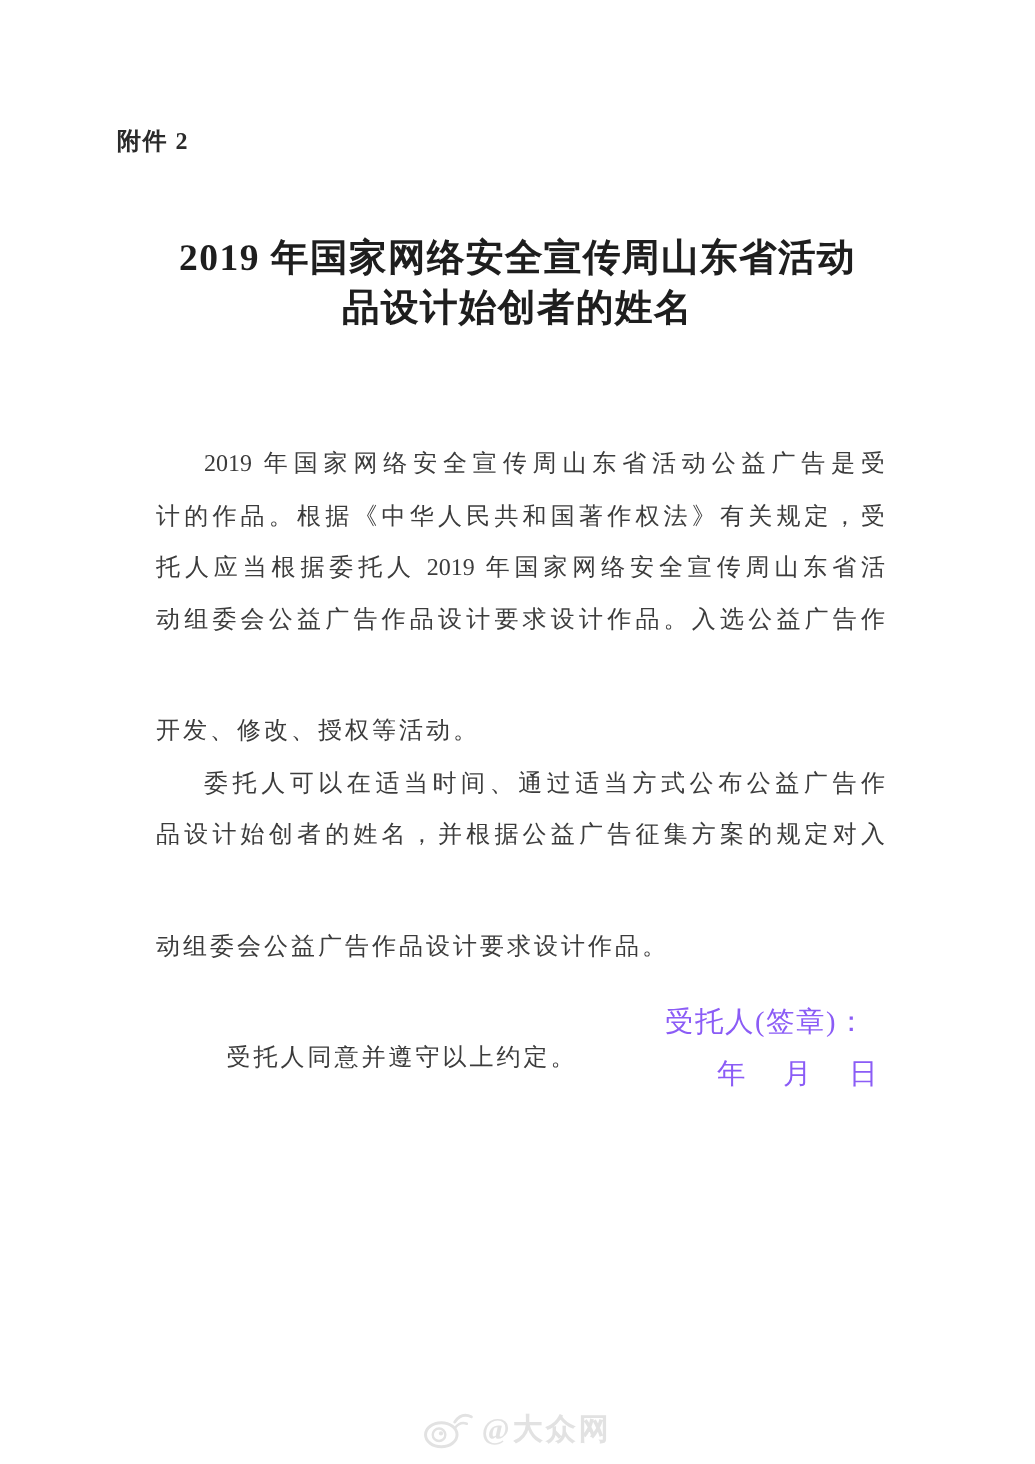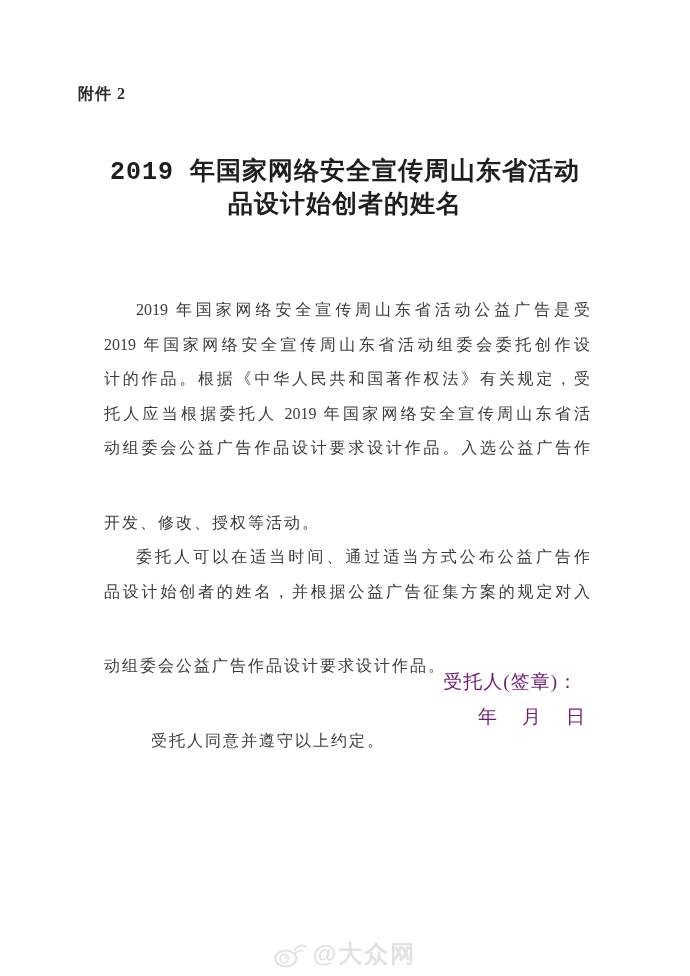--- a/index.html
+++ b/index.html
@@ -27,21 +27,21 @@
     letter-spacing: 1px;
   }
 
   
   .doc-title {
     position: absolute;
     left: 0;
     top: 156px;
     width: 690px;
     text-align: center;
-    font-family: Liberation Mono, monospace;
+    font-family: Liberation Serif, serif;
     font-weight: 700;
     font-size: 25px;
     line-height: 33px;
     color: #1e1e1e;
     letter-spacing: 1px;
   }
 
   
   .doc-body {
     position: absolute;
@@ -66,62 +66,61 @@
   .line.deep-indent { text-indent: 47px; }
 
   
   .signature {
     position: absolute;
     left: 104px;
     top: 664px;
     width: 486px;
     text-align: right;
     font-size: 19px;
-    color: #701a75;
+    color: #8b5cf6;
   }
   .signature .sig-line {
     height: 35px;
     line-height: 35px;
   }
   .sig-signer { padding-right: 12px; letter-spacing: 1px; }
   .sig-date   { padding-right: 2px;  letter-spacing: 3px; }
 
   
   .watermark {
     position: absolute;
     left: 50%;
     transform: translateX(-50%);
     top: 938px;
     display: flex;
     align-items: center;
     gap: 5px;
     color: #e2e2e2;
-    font-family: Liberation Sans, sans-serif;
-    font-size: 24px;
+    font-family: Liberation Serif, serif;
+    font-size: 20px;
     font-weight: 700;
     letter-spacing: 2px;
     user-select: none;
   }
   .watermark svg { display: block; }
 </style>
 </head>
 <body>
 
 <div class="page">
 
   <div class="attachment-label">附件 2</div>
 
   <div class="doc-title">
     <div>2019 年国家网络安全宣传周山东省活动</div>
     <div>品设计始创者的姓名</div>
   </div>
 
   <div class="doc-body">
     <div class="line justify indent">2019 年国家网络安全宣传周山东省活动公益广告是受</div>
-    <div class="line justify">2019 年国家网络安全宣传周山东省活动组委会委托创作设</div>
     <div class="line justify">计的作品。根据《中华人民共和国著作权法》有关规定，受</div>
     <div class="line justify">托人应当根据委托人 2019 年国家网络安全宣传周山东省活</div>
     <div class="line justify">动组委会公益广告作品设计要求设计作品。入选公益广告作</div>
     <div class="line left">开发、修改、授权等活动。</div>
     <div class="line justify indent">委托人可以在适当时间、通过适当方式公布公益广告作</div>
     <div class="line justify">品设计始创者的姓名，并根据公益广告征集方案的规定对入</div>
     <div class="line left">动组委会公益广告作品设计要求设计作品。</div>
     <div class="line left deep-indent">受托人同意并遵守以上约定。</div>
   </div>
 

